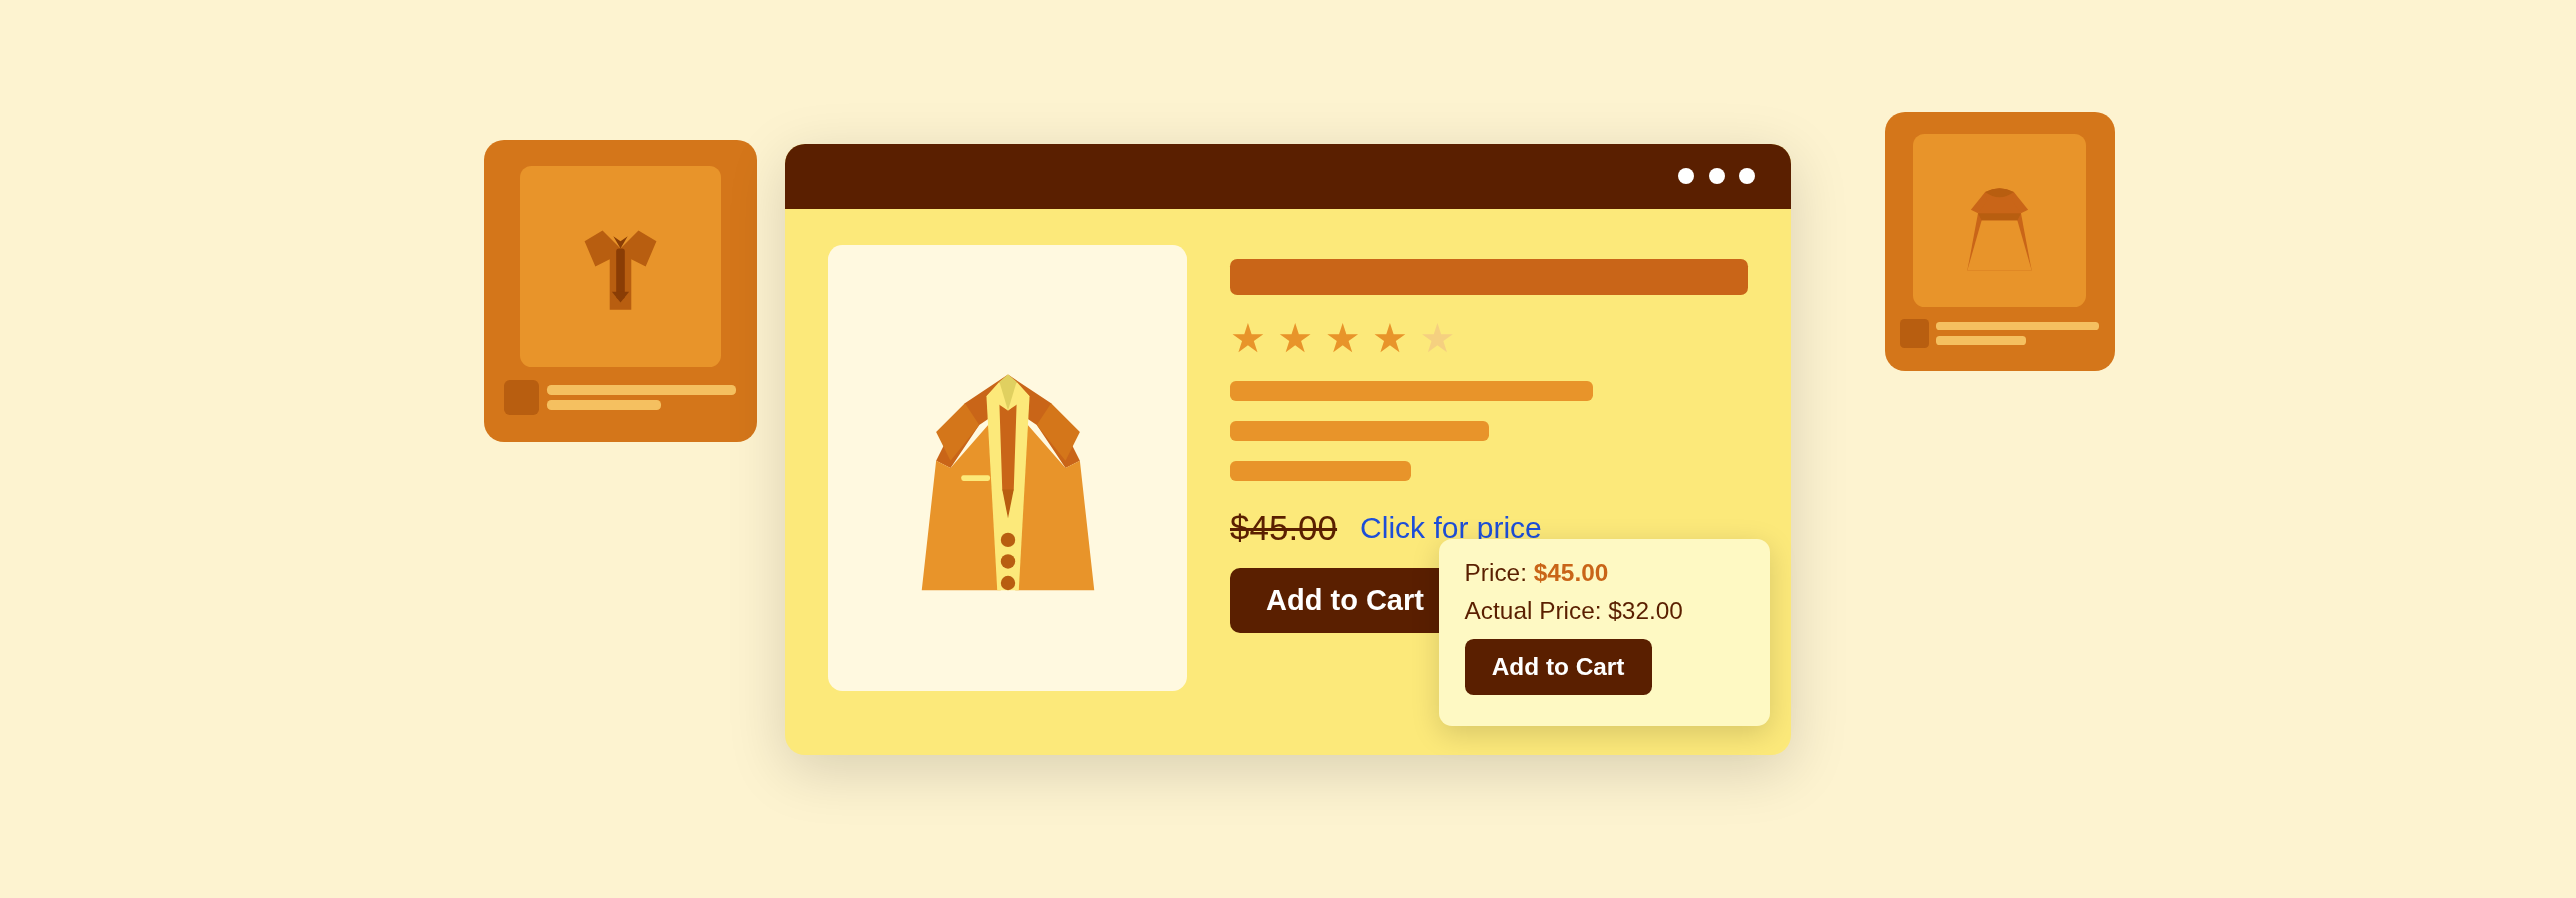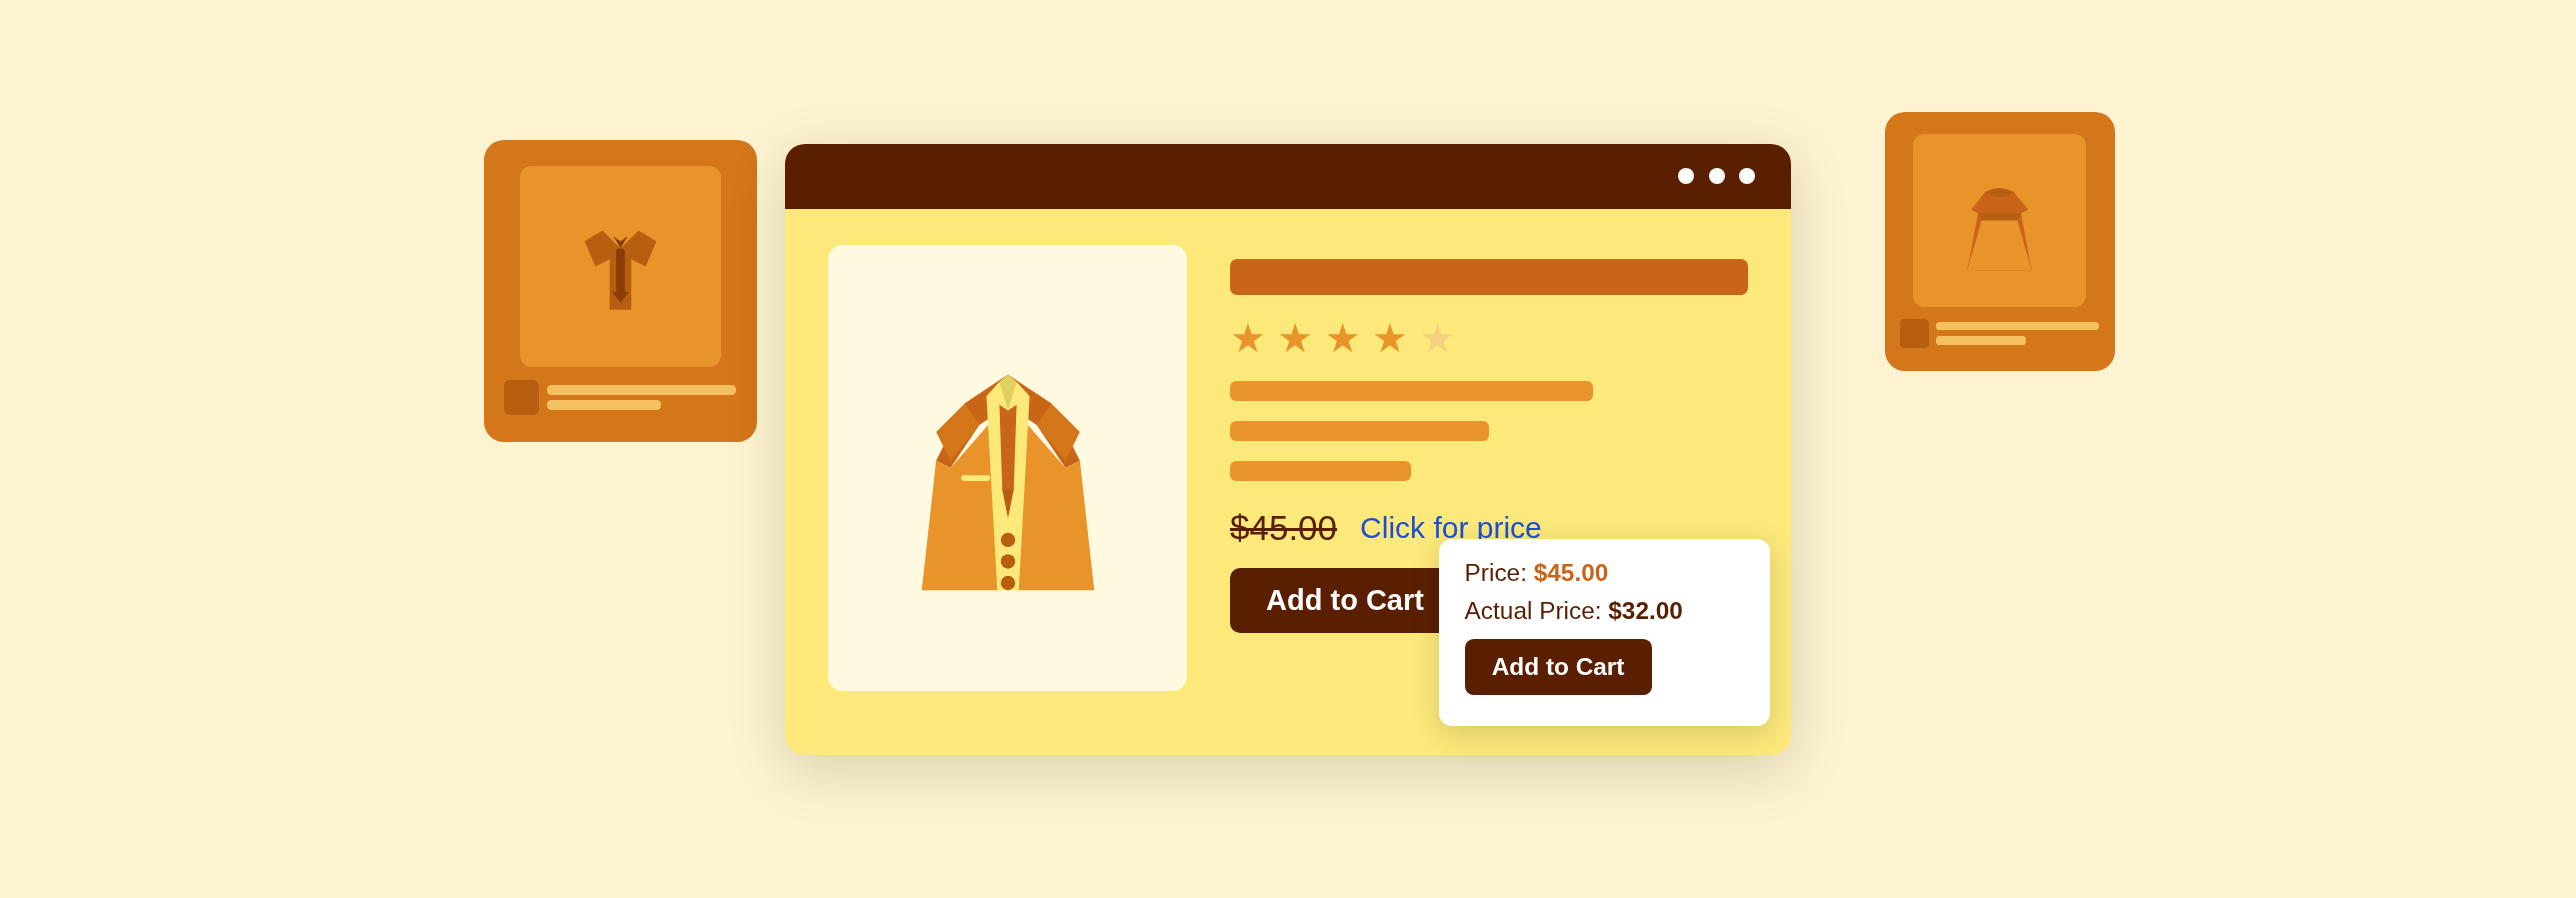--- a/index.html
+++ b/index.html
@@ -278,21 +278,21 @@
       align-self: flex-start;
     }
 
     
     .price-popup {
       position: absolute;
       bottom: -93px;
       right: -21.6px;
       width: 331px;
       height: 187px;
-      background: #ffffff;
+      background: #fef9c3;
       border-radius: 13px;
       padding: 20px 26px;
       display: flex;
       flex-direction: column;
       gap: 10px;
       z-index: 10;
       box-shadow: 0 7.2px 29px rgba(0,0,0,0.15);
     }
 
     .popup-price-line {
@@ -300,21 +300,21 @@
       color: #5a1f00;
     }
 
     .popup-price-line span.price-val {
       color: #c96518;
       font-weight: 600;
     }
 
     .popup-price-line span.price-bold {
       color: #5a1f00;
-      font-weight: 700;
+      font-weight: 400;
     }
 
     .popup-add-btn {
       width: 187px;
       height: 56px;
       background: #5a1f00;
       color: #fff;
       border: none;
       border-radius: 8.6px;
       font-size: 24.4px;

